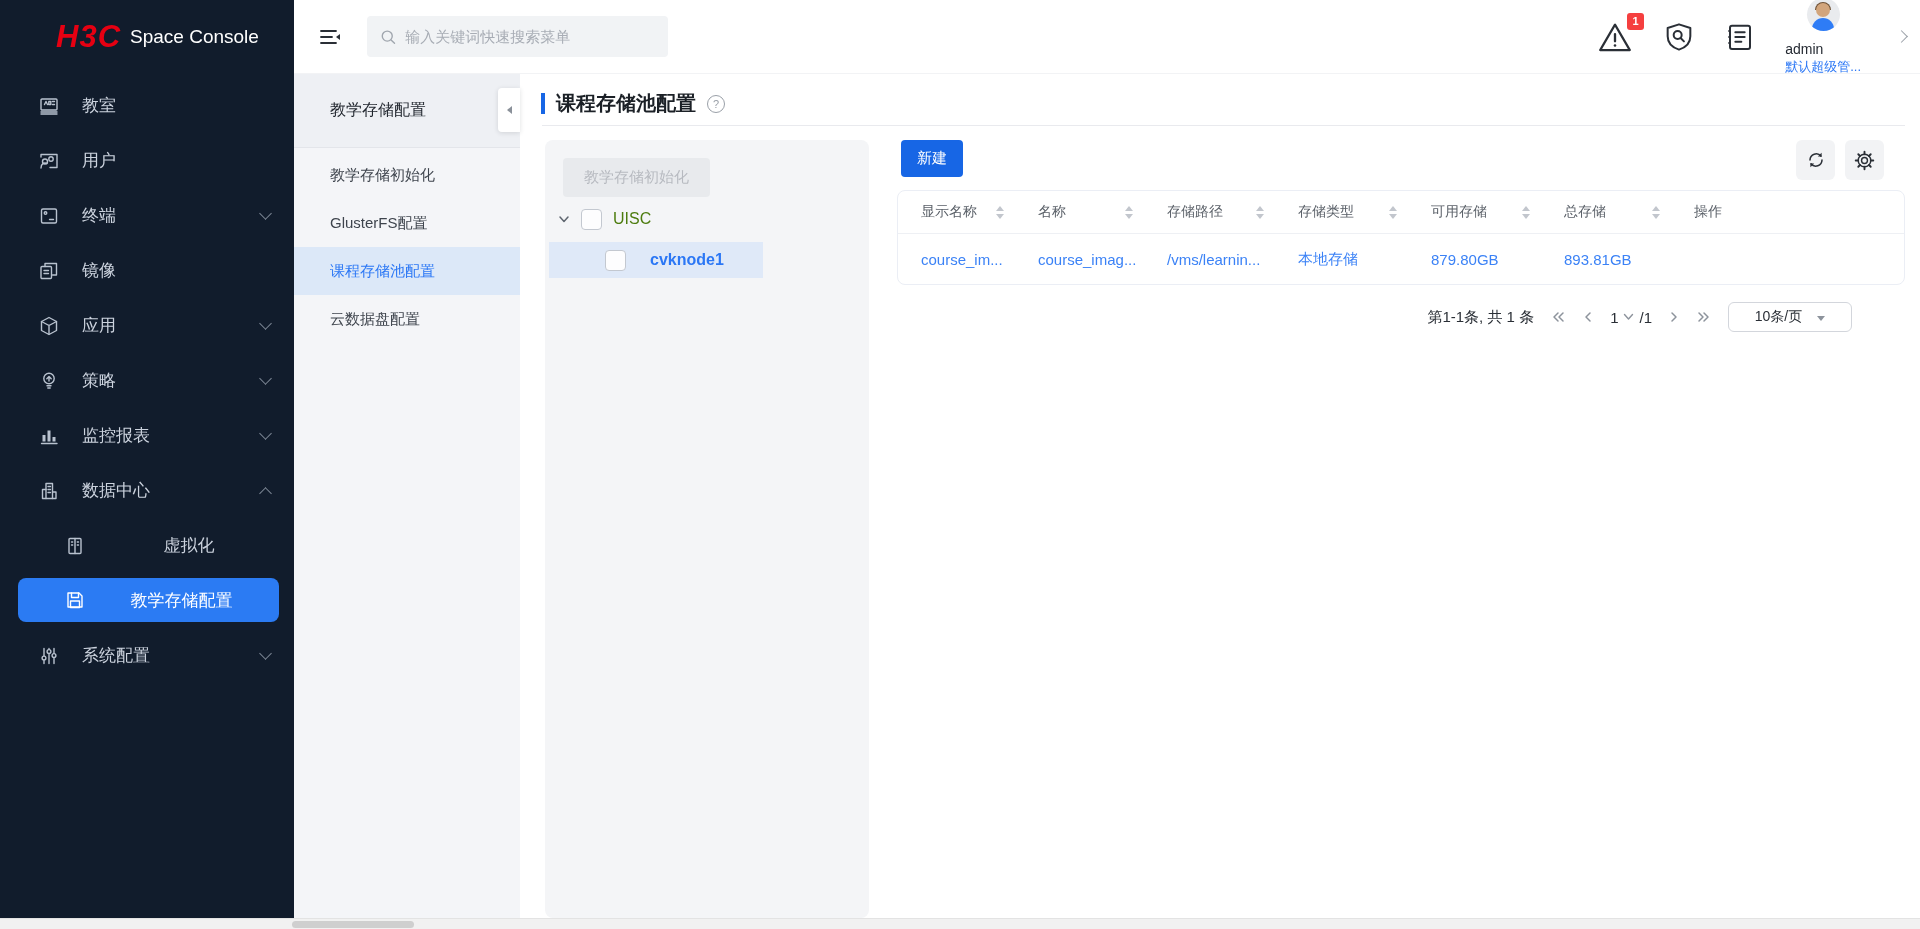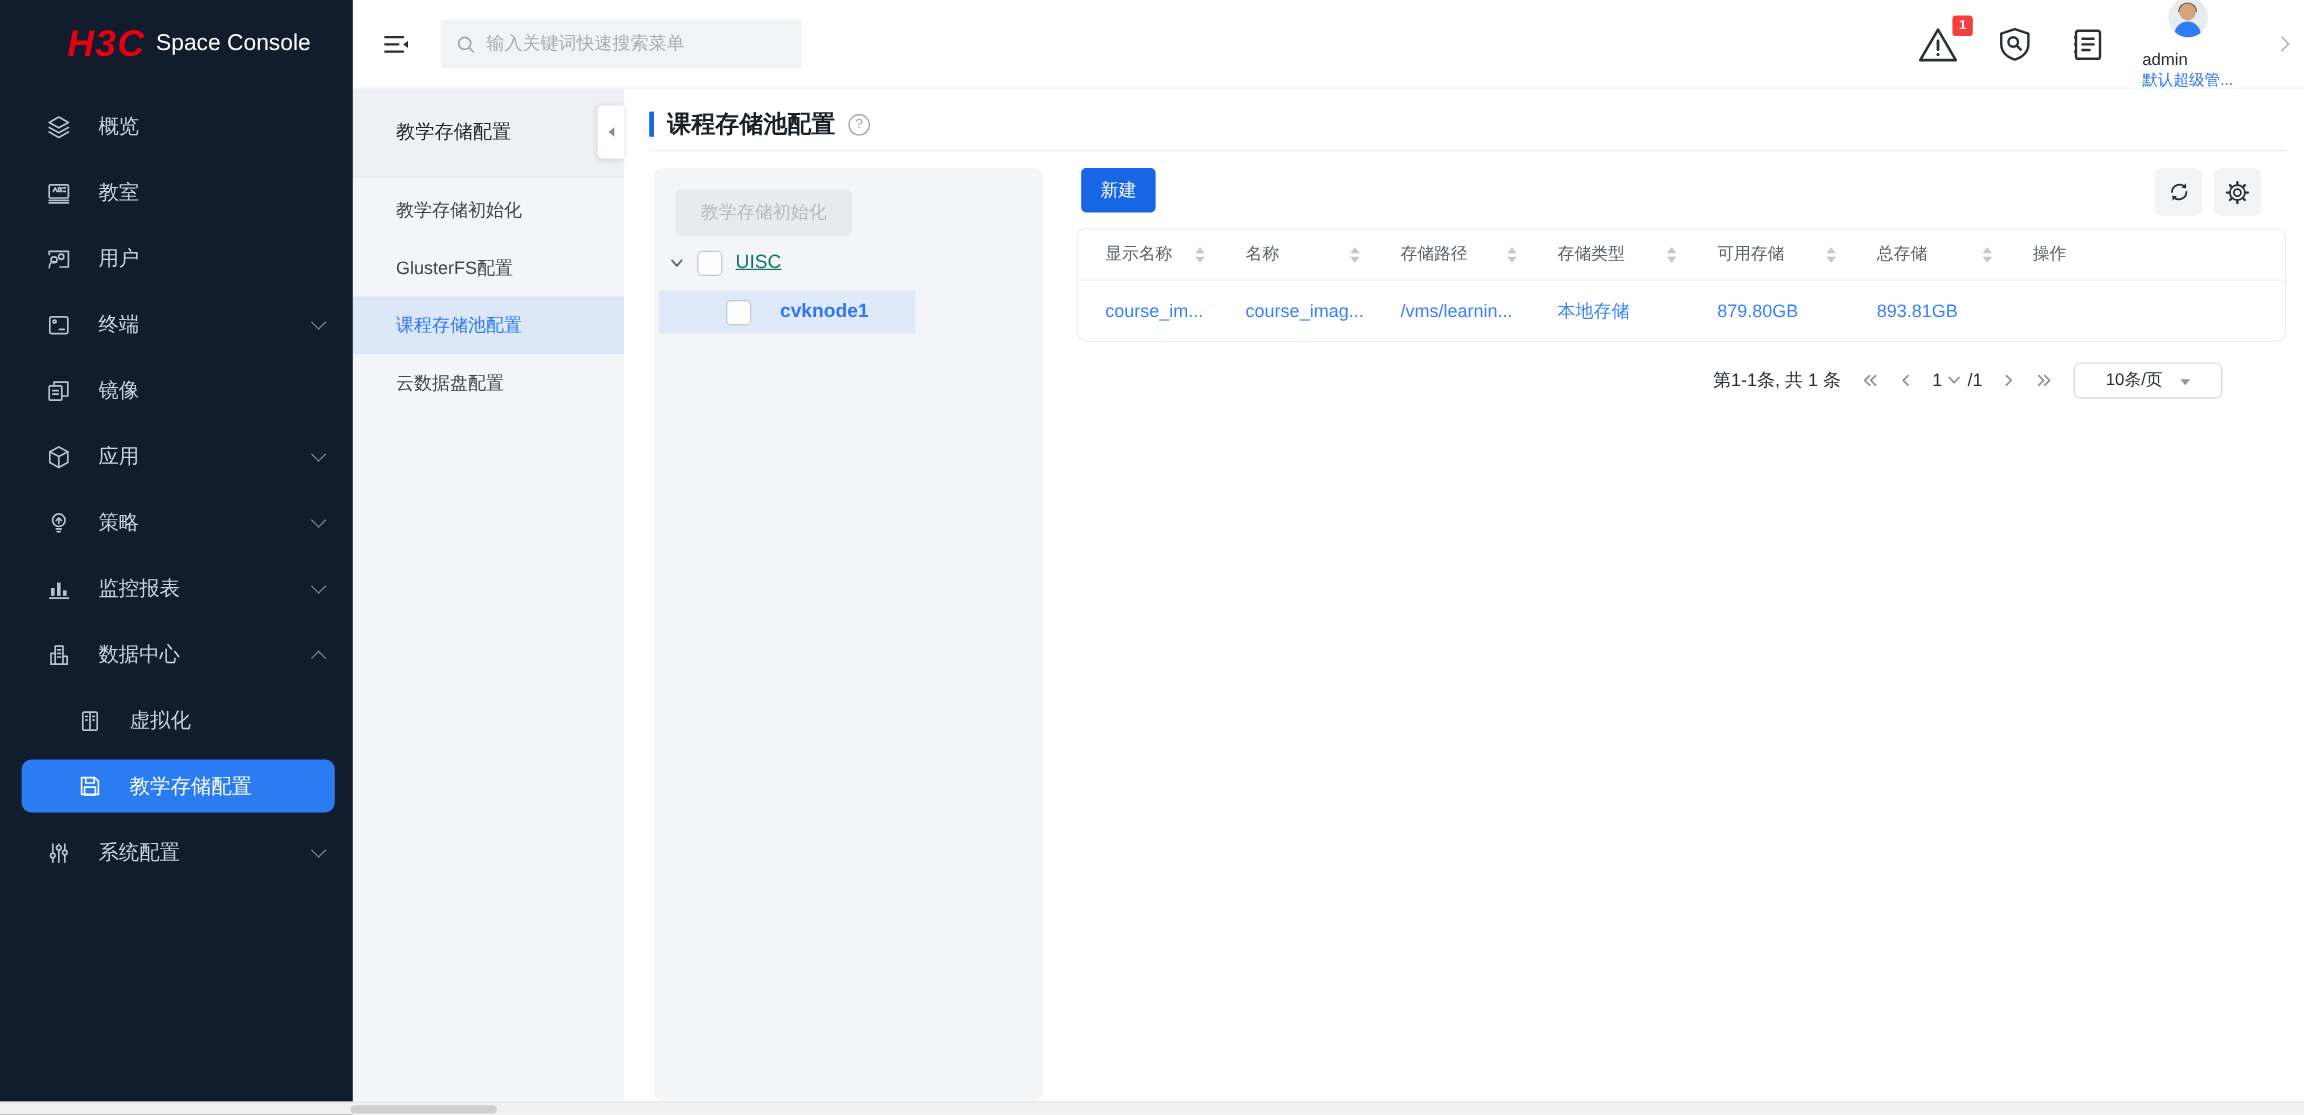--- a/index.html
+++ b/index.html
@@ -13,21 +13,21 @@
   .logo-product { color:#ffffff; font-size:19px; }
   .nav { padding-top:4px; }
   .nav-item { height:55px; display:flex; align-items:center; padding:0 24px 0 38px; gap:22px;
               color:#ccd3de; font-size:17px; cursor:pointer; }
   .nav-item .nav-icon { width:22px; height:22px; flex:none; display:flex; align-items:center; justify-content:center; }
   .nav-icon svg { stroke:#b9c2cf; fill:none; stroke-width:1.4; stroke-linecap:round; stroke-linejoin:round; }
   .nav-label { flex:1; white-space:nowrap; }
   .nav-chev { width:9px; height:9px; border-right:1.7px solid #7e8896; border-bottom:1.7px solid #7e8896; flex:none; }
   .nav-chev.down { transform:rotate(45deg); margin-top:-5px; }
   .nav-chev.up   { transform:rotate(-135deg); margin-top:5px; }
-  .nav-item.child { padding-left:64px; }
+  .nav-item.child { padding-left:64px;text-align:center; }
   .nav-item.child.selected { height:44px; margin:5px 15px 6px 18px; padding-left:46px; border-radius:8px;
                              background:#2b7bf3; color:#fff; }
   .nav-item.child.selected svg { stroke:#fff; }
 
   
   .topbar { position:absolute; left:294px; right:0; top:0; height:74px; background:#fff;
             display:flex; align-items:center; border-bottom:1px solid #f2f3f5; z-index:2; }
   .menu-toggle { margin-left:24px; width:24px; height:22px; display:flex; align-items:center; justify-content:center; cursor:pointer; }
   .searchbox { margin-left:25px; width:301px; height:41px; background:#f1f3f5; border-radius:4px;
                display:flex; align-items:center; padding:0 13px; gap:9px; }
@@ -71,21 +71,21 @@
   .title-bar { width:4px; height:21px; background:#1766e5; }
   .page-title { font-size:20px; font-weight:bold; color:#1b2026; }
   .help-icon { width:18px; height:18px; border:1.3px solid #9aa0a8; border-radius:50%; color:#9aa0a8;
                font-size:11px; display:flex; align-items:center; justify-content:center; cursor:pointer; }
   .head-divider { position:absolute; left:22px; right:15px; top:51px; border-top:1px solid #e9eaee; }
 
   .tree-panel { position:absolute; left:25px; top:66px; width:324px; bottom:0; background:#f4f5f7; border-radius:8px; }
   .batch-btn { position:absolute; left:18px; top:18px; width:147px; height:39px; background:#e8eaed;
                border:none; border-radius:4px; color:#b7bac0; font-size:15px; font-family:inherit; }
   .tree-root { position:absolute; left:13px; top:64px; height:30px; display:flex; align-items:center; gap:11px; cursor:pointer; }
-  .tree-root-label { font-size:16px; color:#0f766e;text-decoration:underline; }
+  .tree-root-label { font-size:16px; color:#4d7c0f; }
   .checkbox { width:21px; height:21px; border:1px solid #c3c8d0; border-radius:4px; background:#fdfdfe; flex:none; cursor:pointer; }
   .tree-node { position:absolute; left:4px; top:102px; width:214px; height:36px; background:#dfe9f8;
                display:flex; align-items:center; padding-left:56px; gap:24px; cursor:pointer;font-weight:bold; }
   .tree-node-label { font-size:16px; color:#2b77f5; }
 
   .create-btn { position:absolute; left:381px; top:66px; width:62px; height:37px; background:#1766e5; color:#fff;
                 border:none; border-radius:4px; font-size:15px; font-family:inherit; cursor:pointer; }
   .table-actions { position:absolute; top:66px; right:36px; display:flex; gap:10px; }
   .icon-btn { width:39px; height:40px; background:#f2f3f5; border-radius:6px; display:flex; align-items:center;
               justify-content:center; cursor:pointer; border:none; }
@@ -119,30 +119,20 @@
 </head>
 <body>
 
 <div class="sidebar">
   <div class="logo">
     <span class="logo-h3c">H3C</span>
     <span class="logo-product">Space Console</span>
   </div>
   <div class="nav">
 
-    <div class="nav-item">
-      <span class="nav-icon">
-          <svg width="22" height="22" viewBox="0 0 22 22">
-            <path d="M11 2.5l8 4.5-8 4.5-8-4.5z"></path>
-            <path d="M3 11.2l8 4.5 8-4.5"></path>
-            <path d="M3 15l8 4.5 8-4.5"></path>
-          </svg>
-        </span>
-      <span class="nav-label">概览</span>
-    </div>
 
     <div class="nav-item">
       <span class="nav-icon">
           <svg width="22" height="22" viewBox="0 0 22 22">
             <rect x="3" y="4" width="16" height="11" rx="1"></rect>
             <path d="M6.5 9.5l1.5-3 1.5 3M10.8 6.5h2v3h-2zM14.5 6.5h2M14.5 9.5h2"></path>
             <path d="M3 17h16M3 19h16"></path>
           </svg>
         </span>
       <span class="nav-label">教室</span>

